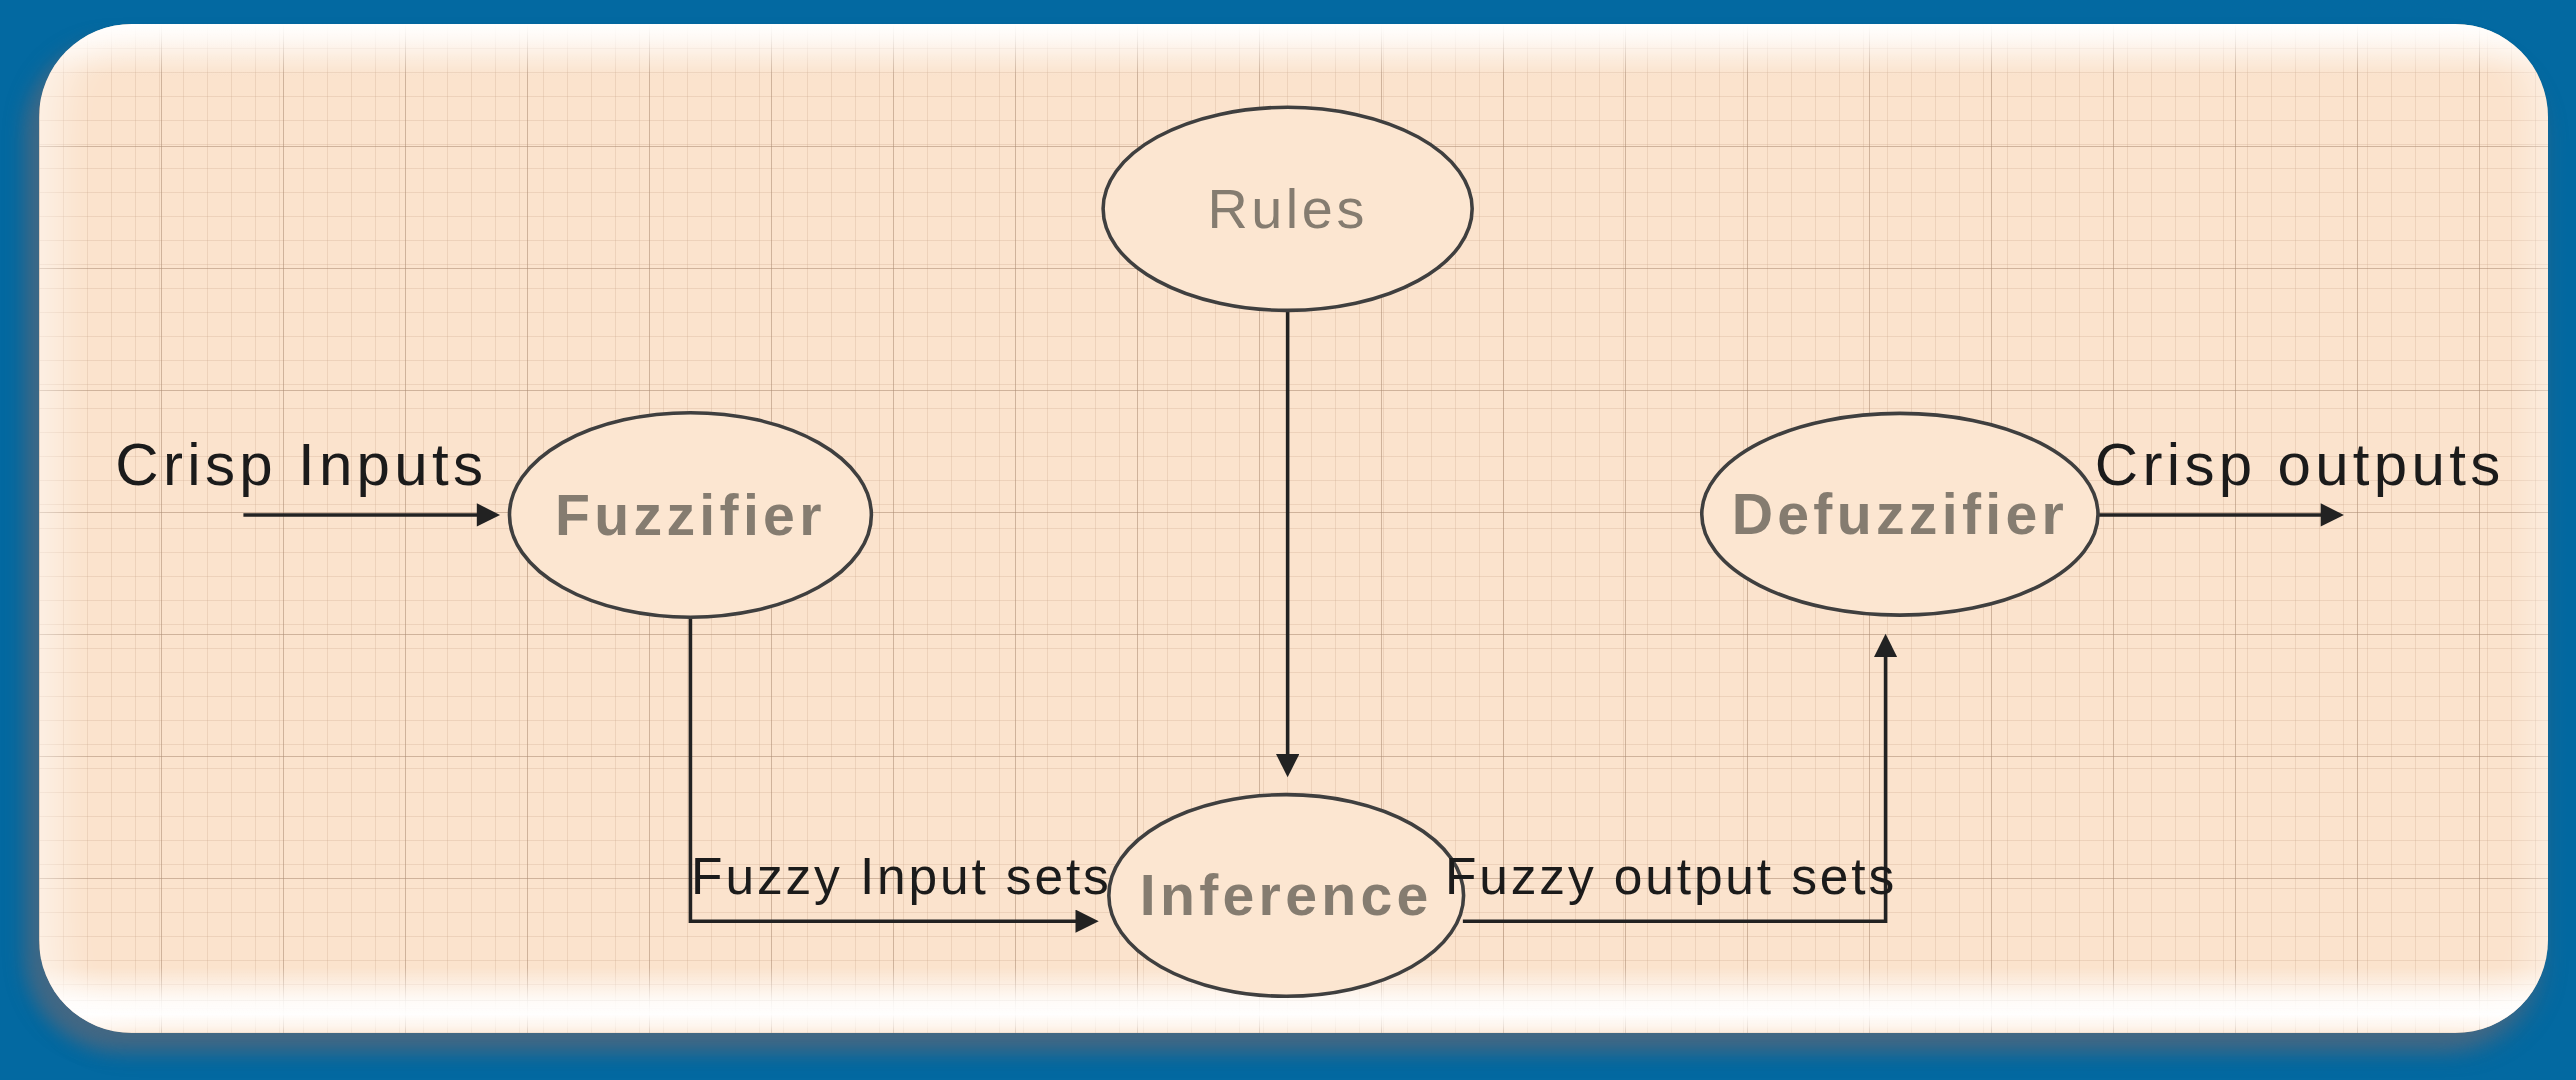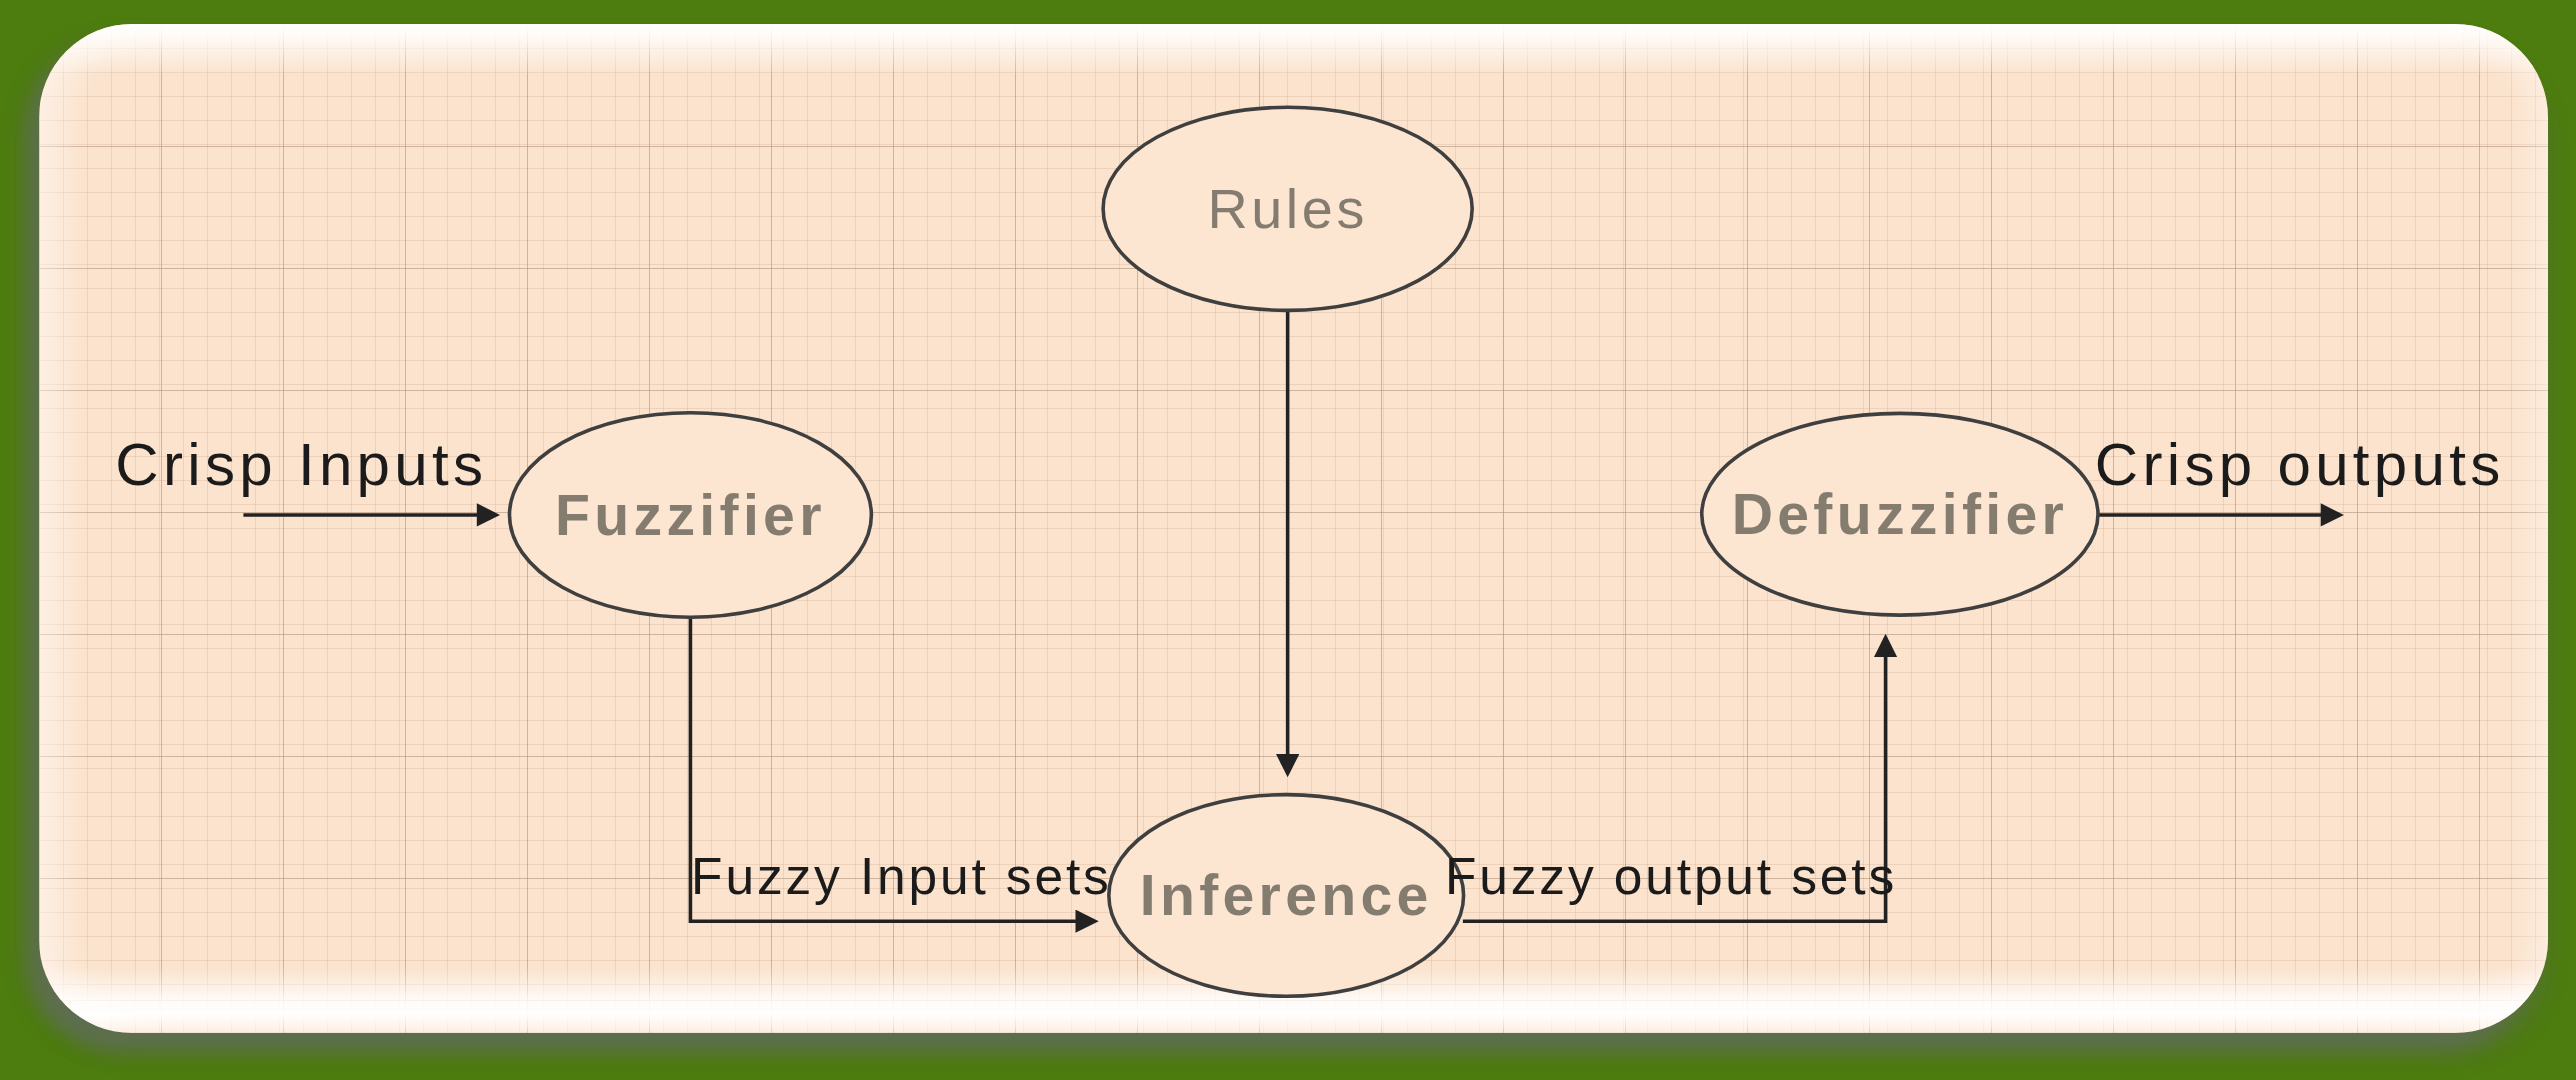--- a/index.html
+++ b/index.html
@@ -2,21 +2,21 @@
 <html style="font-size:11.4px"><head>
 <meta charset="utf-8">
 <style>
   html, body { margin: 0; padding: 0; }
   body { background: #ffffff; font-family: "Liberation Sans", "DejaVu Sans", sans-serif; }
 
   .stage {
     position: relative;
     width: 2576px;
     height: 1080px;
-    background: #4d7c0f;
+    background: #0369a1;
     overflow: hidden;
   }
 
   
   .card {
     position: absolute;
     left: 39px;
     top: 23.6px;
     width: 2509px;
     height: 1009px;

